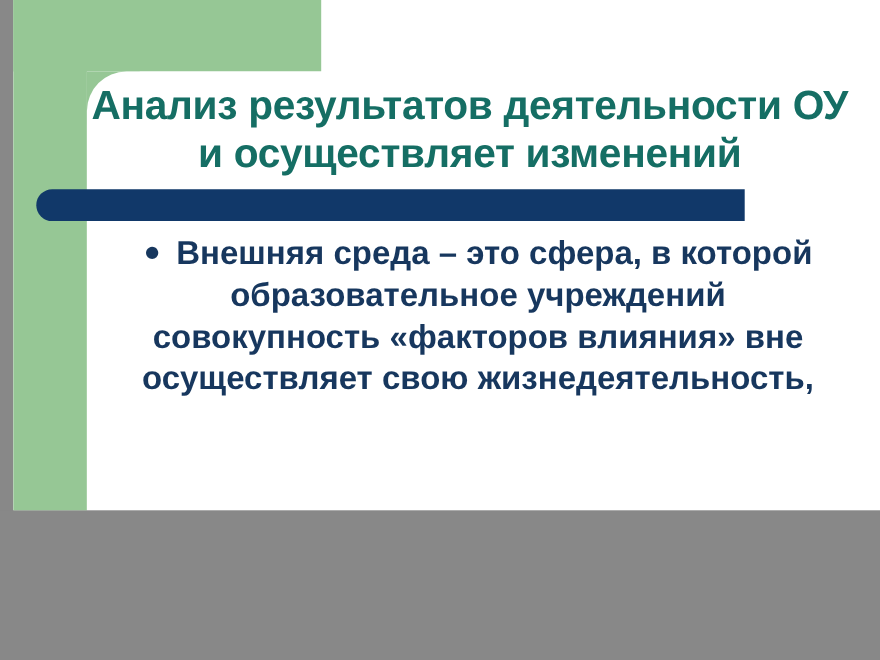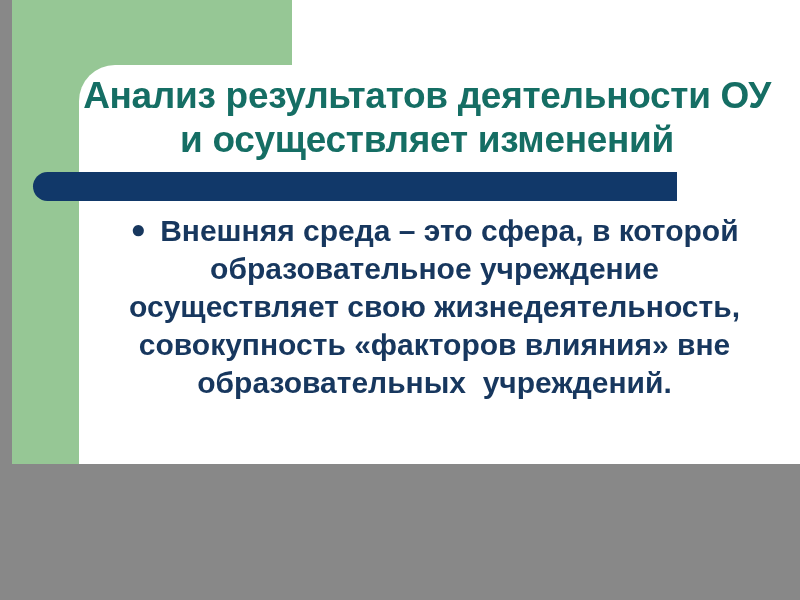--- a/index.html
+++ b/index.html
@@ -77,19 +77,18 @@
 
   <div class="slide-title">
     <div>Анализ результатов деятельности ОУ</div>
     <div>и осуществляет изменений</div>
   </div>
 
   <div class="navy-bar"></div>
 
   <div class="body-text">
     <div class="body-line"><span class="bullet">●</span><span>Внешняя среда – это сфера, в которой</span></div>
-    <div class="body-line">образовательное учреждение</div>
+    <div class="body-line">образовательное учреждений</div>
+    <div class="body-line">совокупность «факторов влияния» вне</div>
     <div class="body-line">осуществляет свою жизнедеятельность,</div>
-    <div class="body-line">совокупность «факторов влияния» вне</div>
-    <div class="body-line">образовательных  учреждений.</div>
   </div>
 
 </div>
 
 </body></html>

